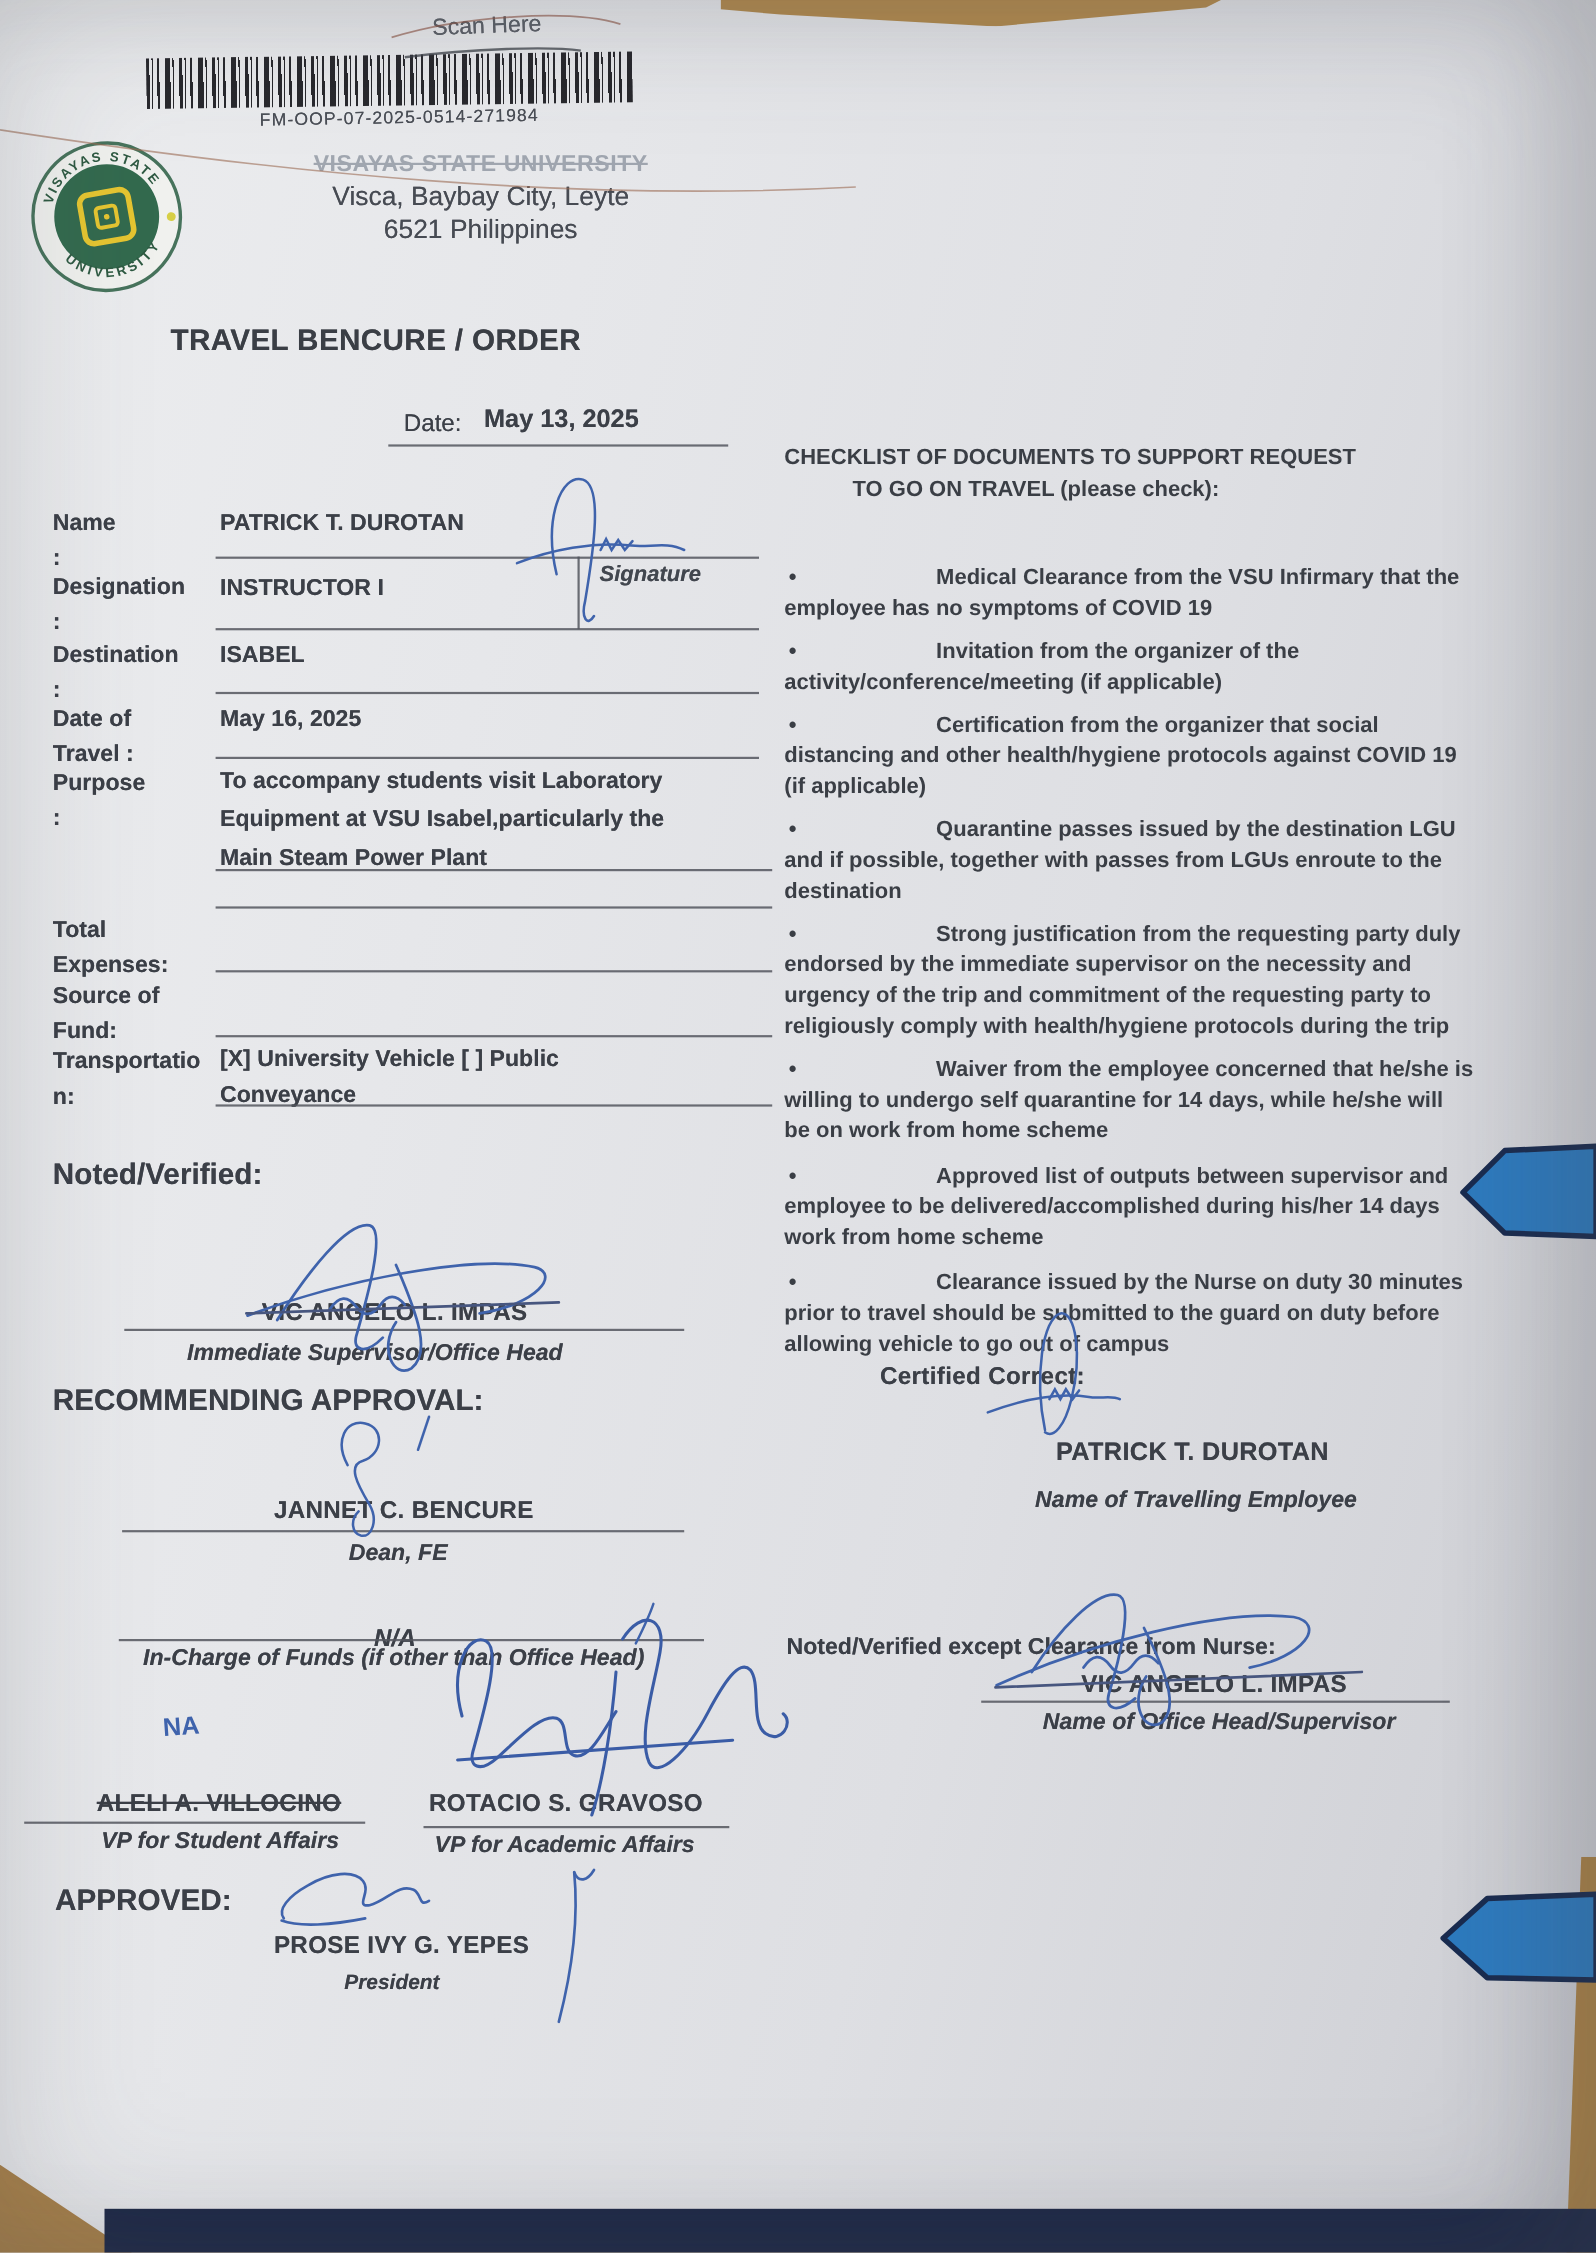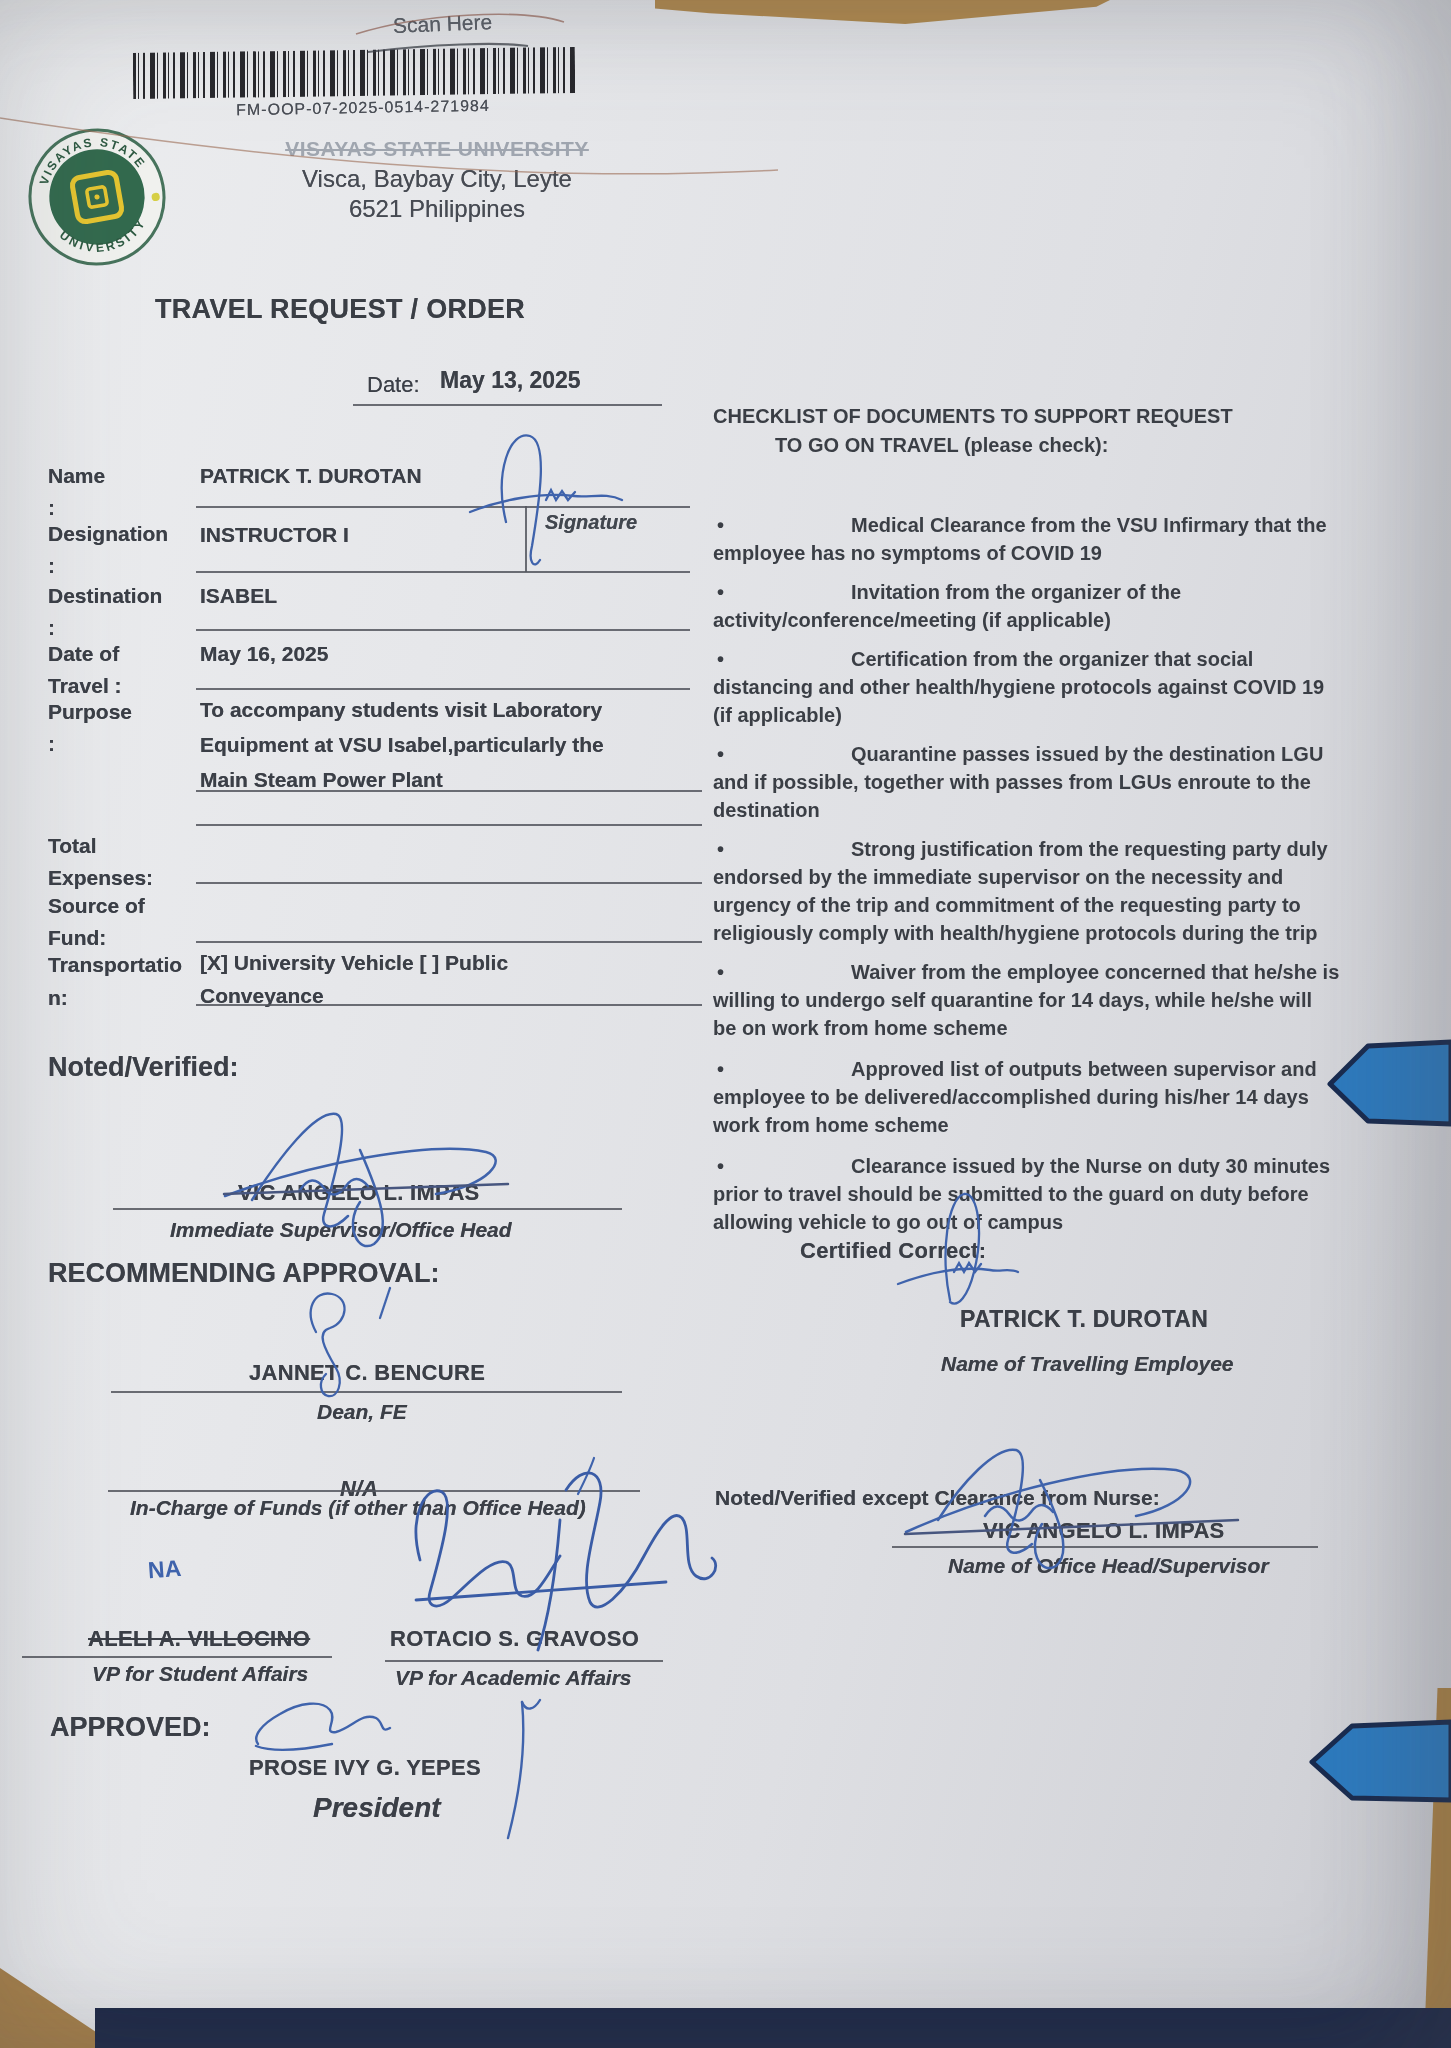--- a/index.html
+++ b/index.html
@@ -91,21 +91,21 @@
       <textPath href="#arcB" startOffset="50%" text-anchor="middle">UNIVERSITY</textPath>
     </text>
   </svg>
 
   <div class="abs hdr-block">
     <span class="hdr-univ">VISAYAS STATE UNIVERSITY</span>
     <span class="hdr-a1 soft">Visca, Baybay City, Leyte</span>
     <span class="hdr-a2 soft">6521  Philippines</span>
   </div>
 
-  <div class="abs title b soft">TRAVEL REQUEST / ORDER</div>
+  <div class="abs title b soft">TRAVEL BENCURE / ORDER</div>
   <div class="abs date-label soft">Date:</div>
   <div class="abs date-value b soft">May 13, 2025</div>
   <div class="rule" style="left:353px;top:404px;width:309px;"></div>
 
   <div class="abs f-label pre soft" style="top:460px;">Name
 :</div>
   <div class="abs f-value pre soft" style="top:458px;">PATRICK T. DUROTAN</div>
   <div class="rule" style="left:196px;top:506px;width:494px;"></div>
 
   <div class="vline" style="left:525px;top:506px;height:66px;"></div>
@@ -210,21 +210,21 @@
   <div class="abs na-ink">NA</div>
   <div class="abs name strike soft" style="left:88px;top:1626px;">ALELI A. VILLOCINO</div>
   <div class="abs name soft" style="left:390px;top:1626px;">ROTACIO S. GRAVOSO</div>
   <div class="rule" style="left:22px;top:1656px;width:310px;"></div>
   <div class="rule" style="left:385px;top:1660px;width:278px;"></div>
   <div class="abs role i soft" style="left:92px;top:1662px;">VP for Student Affairs</div>
   <div class="abs role i soft" style="left:395px;top:1666px;">VP for Academic Affairs</div>
 
   <div class="abs h-bold soft" style="left:50px;top:1712px;">APPROVED:</div>
   <div class="abs name soft" style="left:249px;top:1755px;">PROSE IVY G. YEPES</div>
-  <div class="abs role i soft" style="left:313px;top:1792px;font-size:28px;">President</div>
+  <div class="abs role i soft" style="left:313px;top:1792px;font-size:19px;">President</div>
 
   <div class="abs name soft" style="left:788px;top:1238px;margin-left:12px;">Certified Correct:</div>
   <div class="abs name soft" style="left:960px;top:1306px;font-size:23px;">PATRICK T. DUROTAN</div>
   <div class="abs role i soft" style="left:941px;top:1352px;">Name of Travelling Employee</div>
 
   <div class="abs soft" style="left:715px;top:1486px;font-size:21px;font-weight:700;">Noted/Verified except Clearance from Nurse:</div>
   <div class="abs name soft" style="left:983px;top:1518px;">VIC ANGELO L. IMPAS</div>
   <div class="rule" style="left:892px;top:1546px;width:426px;"></div>
   <div class="abs role i soft" style="left:948px;top:1554px;">Name of Office Head/Supervisor</div>
 

